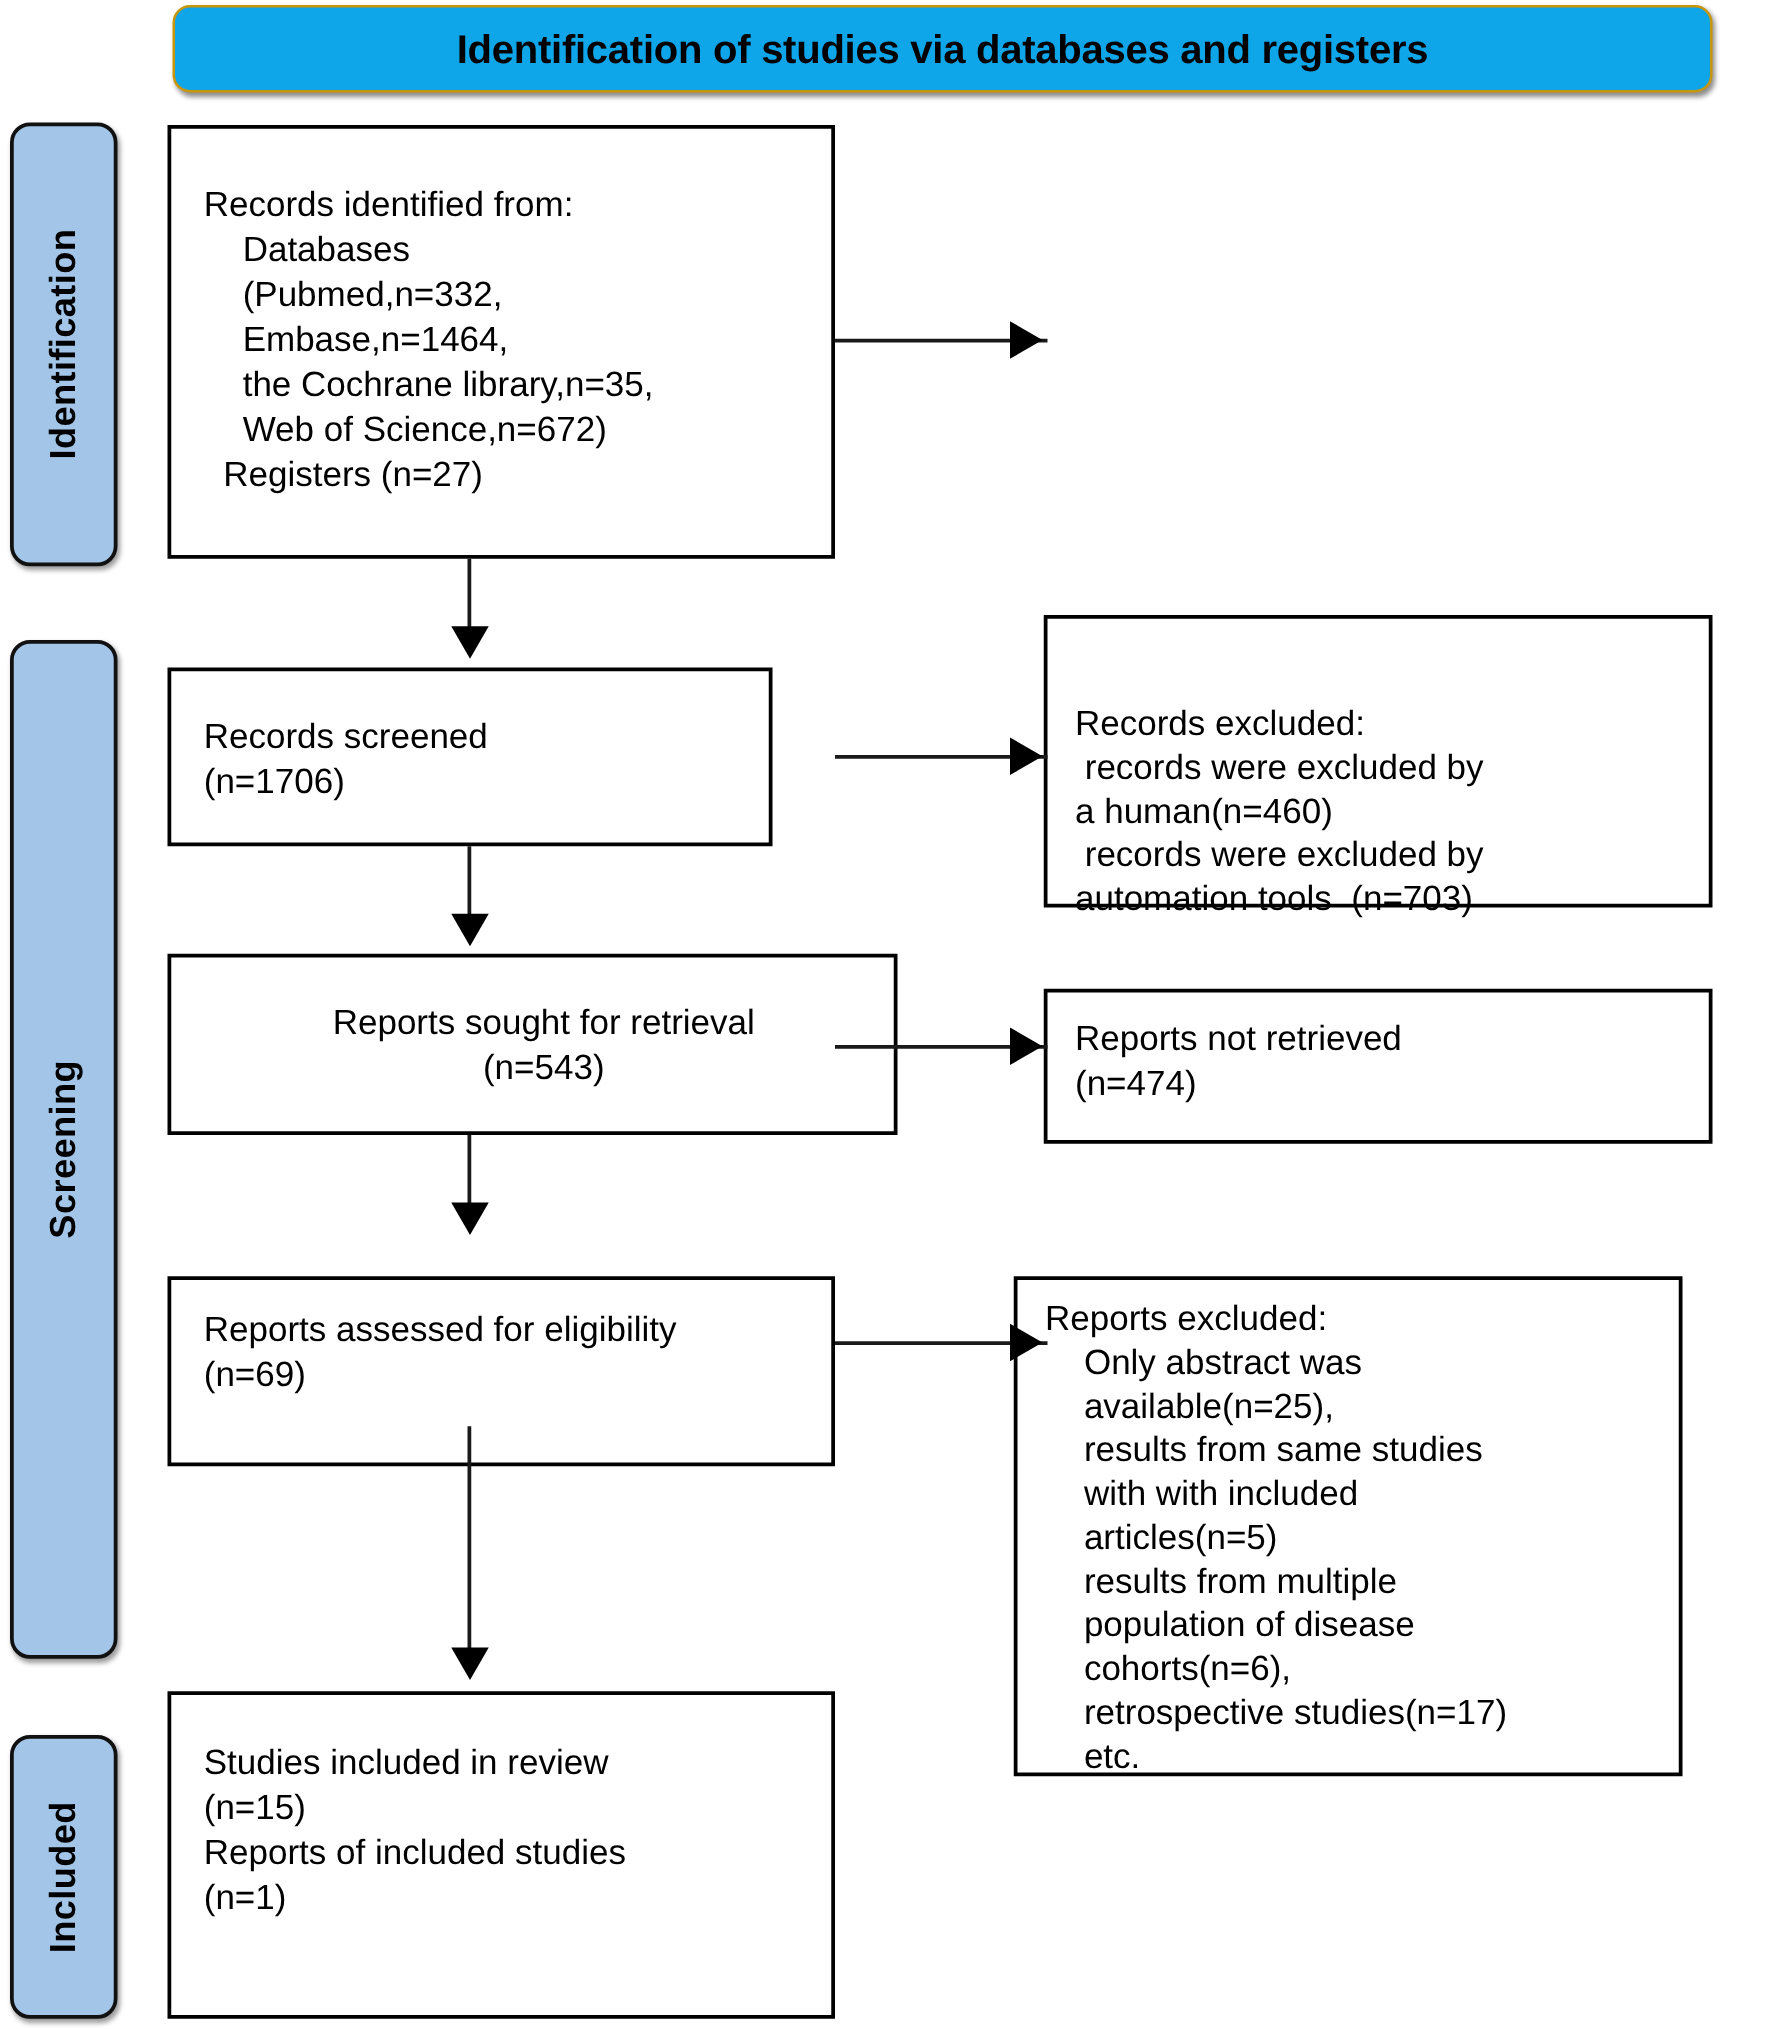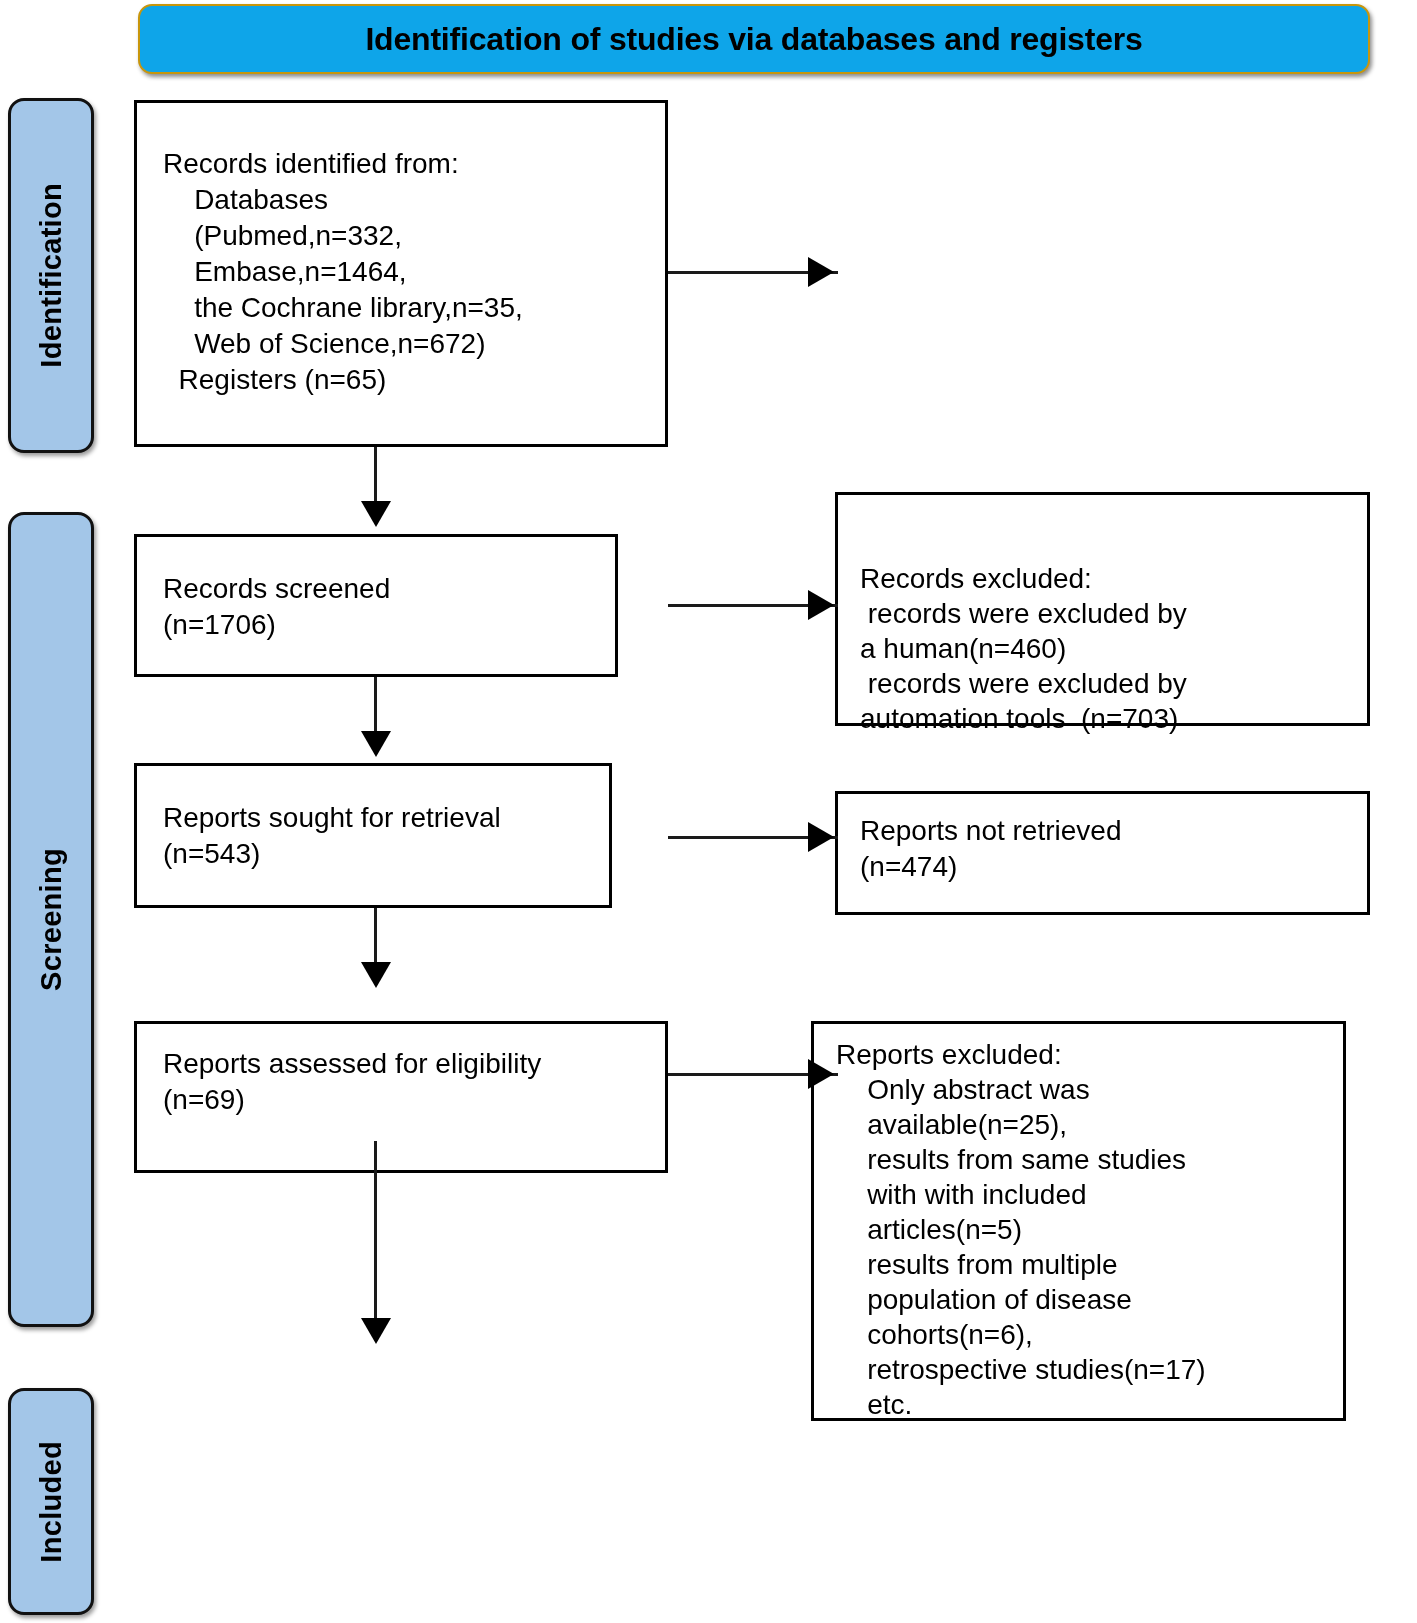--- a/index.html
+++ b/index.html
@@ -127,21 +127,21 @@
     <span>Included</span>
   </div>
 
   <div class="flow-box" style="left:134px; top:100px; width:534px; height:347px;">
     <div class="box-text" style="top:43px;">Records identified from:
     Databases
     (Pubmed,n=332,
     Embase,n=1464,
     the Cochrane library,n=35,
     Web of Science,n=672)
-  Registers (n=65)</div>
+  Registers (n=27)</div>
   </div>
 
 
   <div class="conn conn-h" style="left:668px; top:271px; width:170px;"></div>
   <div class="arrow-right" style="left:808px; top:257px;"></div>
 
   <div class="conn conn-v" style="left:374px; top:447px; height:72px;"></div>
   <div class="arrow-down" style="left:361px; top:501px;"></div>
 
   <div class="flow-box" style="left:134px; top:534px; width:484px; height:143px;padding-left:11px;">
@@ -156,21 +156,21 @@
  records were excluded by
 automation tools  (n=703)</div>
   </div>
 
   <div class="conn conn-h" style="left:668px; top:604px; width:170px;"></div>
   <div class="arrow-right" style="left:808px; top:590px;"></div>
 
   <div class="conn conn-v" style="left:374px; top:677px; height:72px;"></div>
   <div class="arrow-down" style="left:361px; top:731px;"></div>
 
-  <div class="flow-box" style="left:134px; top:763px; width:478px; height:145px;">
+  <div class="flow-box" style="left:134px; top:763px; width:584px; height:145px;text-align:center;">
     <div class="box-text" style="top:34px;">Reports sought for retrieval
 (n=543)</div>
   </div>
 
   <div class="flow-box" style="left:835px; top:791px; width:535px; height:124px;">
     <div class="box-text" style="left:22px; top:19px;">Reports not retrieved
 (n=474)</div>
   </div>
 
   <div class="conn conn-h" style="left:668px; top:836px; width:170px;"></div>
@@ -197,14 +197,20 @@
     retrospective studies(n=17)
     etc.</div>
   </div>
 
   <div class="conn conn-h" style="left:668px; top:1073px; width:170px;"></div>
   <div class="arrow-right" style="left:808px; top:1059px;"></div>
 
   <div class="conn conn-v" style="left:374px; top:1141px; height:192px;"></div>
   <div class="arrow-down" style="left:361px; top:1318px;"></div>
 
+  <div class="flow-box" style="left:134px; top:1353px; width:534px; height:262px;">
+    <div class="box-text" style="top:36px;">Studies included in review
+(n=15)
+Reports of included studies
+(n=1)</div>
+  </div>
 
 </div>
 
 </body></html>

